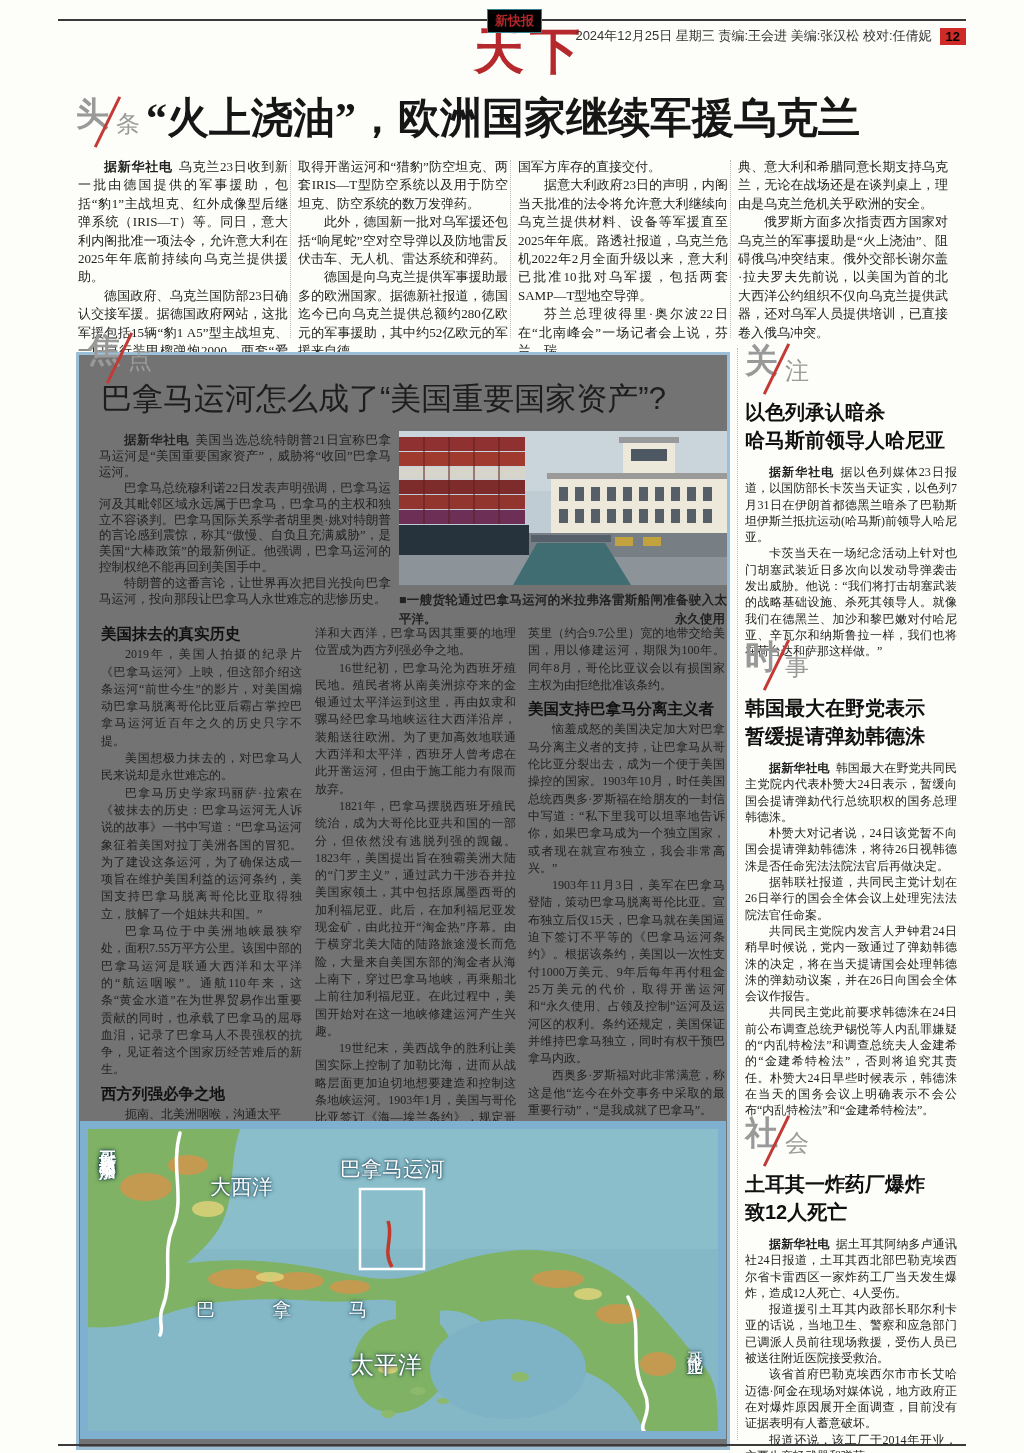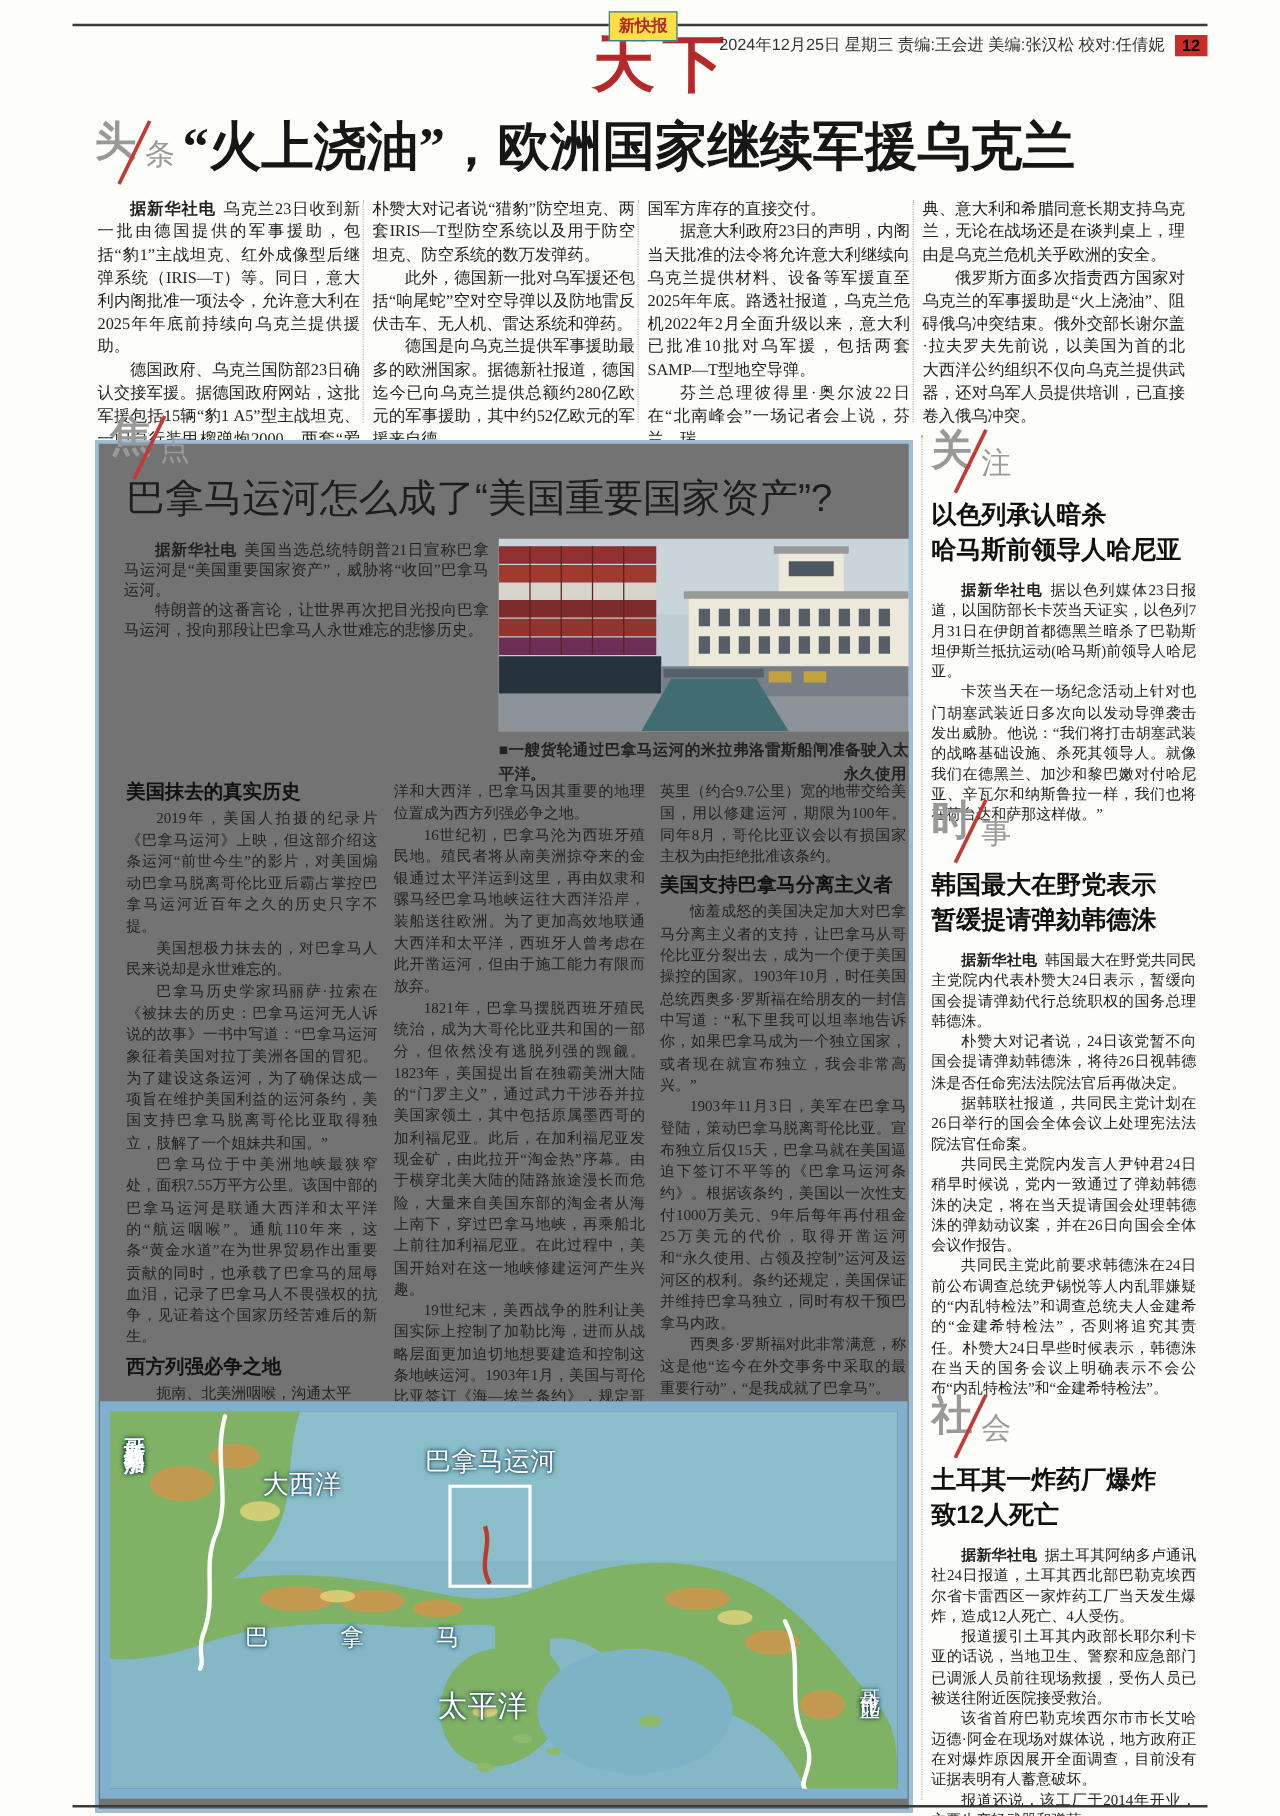--- a/index.html
+++ b/index.html
@@ -1,20 +1,20 @@
 <!DOCTYPE html>
 <html><head>
 <meta charset="utf-8">
 <style>
   html,body{margin:0;padding:0;background:#e8e8e4;}
   .page{position:relative;width:1024px;height:1453px;margin:0 auto;background:#fdfdfa;
         font-family:"Liberation Serif","DejaVu Serif",serif;color:#222;overflow:hidden;}
   .rule{position:absolute;background:#3a3a3a;}
   
-  .brand-box{position:absolute;left:487px;top:9px;background:#fde047;color:#b3262a;
+  .brand-box{position:absolute;left:487px;top:9px;background:#000000;color:#b3262a;
              font-family:"Liberation Sans","DejaVu Sans",sans-serif;font-weight:bold;
              font-size:13px;padding:2px 7px;border:1px solid #37808d;z-index:3;}
   .section-title{position:absolute;left:474px;top:26px;font-size:50px;font-weight:900;
              color:#b5292c;letter-spacing:6px;line-height:1;}
   .dateline{position:absolute;right:58px;top:27px;display:flex;align-items:center;gap:8px;
              font-size:13px;color:#333;font-family:"Liberation Sans","DejaVu Sans",sans-serif;}
   .page-no{background:#ce2a27;color:#000000;font-weight:bold;padding:1px 6px;font-size:13px;}
   
   .sec-label{position:relative;width:70px;height:50px;}
   .sec-label .c1{position:absolute;left:0;top:0;font-size:33px;line-height:1;color:#999;font-weight:700;}
@@ -81,21 +81,21 @@
     <span class="slash"></span>
     <span class="c2">条</span>
   </div>
   <h1 class="lead-headline">“火上浇油”，欧洲国家继续军援乌克兰</h1>
 
   <div class="lead-col" style="left:78px;">
     <p class="para"><b class="agency">据新华社电</b><span>乌克兰23日收到新一批由德国提供的军事援助，包括“豹1”主战坦克、红外成像型后继弹系统（IRIS—T）等。同日，意大利内阁批准一项法令，允许意大利在2025年年底前持续向乌克兰提供援助。</span></p>
     <p class="para">德国政府、乌克兰国防部23日确认交接军援。据德国政府网站，这批军援包括15辆“豹1 A5”型主战坦克、一门自行装甲榴弹炮2000、两套“爱国者”导</p>
   </div>
   <div class="lead-col" style="left:298px;">
-    <p class="para cont">朴赞大对记者说“猎豹”防空坦克、两套IRIS—T型防空系统以及用于防空坦克、防空系统的数万发弹药。</p>
+    <p class="para cont">取得开凿运河和“猎豹”防空坦克、两套IRIS—T型防空系统以及用于防空坦克、防空系统的数万发弹药。</p>
     <p class="para">此外，德国新一批对乌军援还包括“响尾蛇”空对空导弹以及防地雷反伏击车、无人机、雷达系统和弹药。</p>
     <p class="para">德国是向乌克兰提供军事援助最多的欧洲国家。据德新社报道，德国迄今已向乌克兰提供总额约280亿欧元的军事援助，其中约52亿欧元的军援来自德</p>
   </div>
   <div class="lead-col" style="left:518px;">
     <p class="para cont">国军方库存的直接交付。</p>
     <p class="para">据意大利政府23日的声明，内阁当天批准的法令将允许意大利继续向乌克兰提供材料、设备等军援直至2025年年底。路透社报道，乌克兰危机2022年2月全面升级以来，意大利已批准10批对乌军援，包括两套SAMP—T型地空导弹。</p>
     <p class="para">芬兰总理彼得里·奥尔波22日在“北南峰会”一场记者会上说，芬兰、瑞</p>
   </div>
   <div class="lead-col" style="left:738px;">
     <p class="para cont">典、意大利和希腊同意长期支持乌克兰，无论在战场还是在谈判桌上，理由是乌克兰危机关乎欧洲的安全。</p>
@@ -103,20 +103,21 @@
   </div>
   <div class="vsep" style="left:290px;top:160px;height:178px;"></div>
   <div class="vsep" style="left:510px;top:160px;height:178px;"></div>
   <div class="vsep" style="left:730px;top:160px;height:178px;"></div>
 
   <div class="focus-box">
     <h2 class="focus-headline">巴拿马运河怎么成了“美国重要国家资产”?</h2>
 
     <div class="focus-intro">
       <p class="para"><b class="agency">据新华社电</b><span>美国当选总统特朗普21日宣称巴拿马运河是“美国重要国家资产”，威胁将“收回”巴拿马运河。</span></p>
+      <p class="para">巴拿马总统穆利诺22日发表声明强调，巴拿马运河及其毗邻区域永远属于巴拿马，巴拿马的主权和独立不容谈判。巴拿马国际关系学者胡里奥·姚对特朗普的言论感到震惊，称其“傲慢、自负且充满威胁”，是美国“大棒政策”的最新例证。他强调，巴拿马运河的控制权绝不能再回到美国手中。</p>
       <p class="para">特朗普的这番言论，让世界再次把目光投向巴拿马运河，投向那段让巴拿马人永世难忘的悲惨历史。</p>
     </div>
 
     <div class="focus-photo">
       <svg width="328" height="154" viewBox="0 0 328 154">
         <rect x="0" y="0" width="328" height="154" fill="#bfccd4"></rect>
         <rect x="0" y="0" width="328" height="60" fill="#c9d5db"></rect>
 
         <g>
           <rect x="0" y="6" width="126" height="14" fill="#8e3130"></rect>

